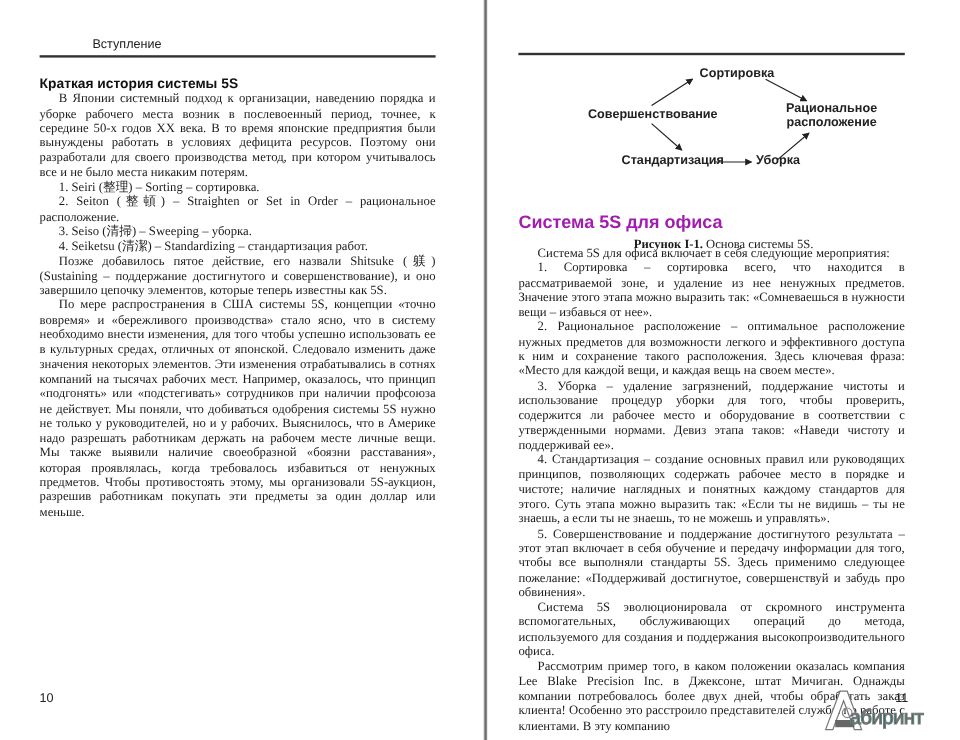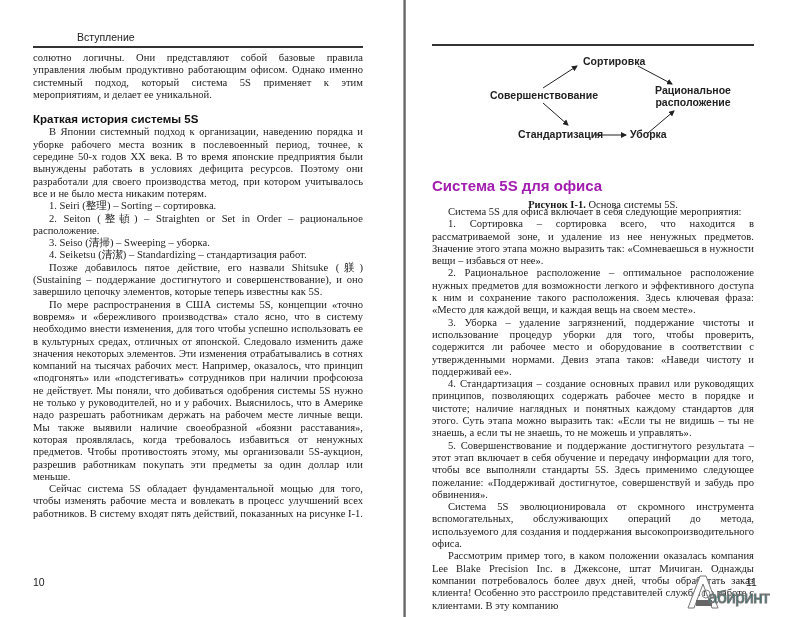--- a/index.html
+++ b/index.html
@@ -56,30 +56,28 @@
   }
 </style>
 </head>
 <body>
 
 <div class="page page-left">
   <div class="running-head">Вступление</div>
   <div class="head-rule" style="left:33px; top:46px; width:330px;"></div>
 
   <div class="text-block" id="left-text" style="left:33px; top:52px; width:330px;">
-      <p class="noindent">солютно логичны. Они представляют собой базовые правила управления любым продуктивно работающим офисом. Однако именно системный подход, который система 5S применяет к этим мероприятиям, и делает ее уникальной.</p>
       <div class="sec-head">Краткая история системы 5S</div>
       <p>В Японии системный подход к организации, наведению порядка и уборке рабочего места возник в послевоенный период, точнее, к середине 50-х годов XX века. В то время японские предприятия были вынуждены работать в условиях дефицита ресурсов. Поэтому они разработали для своего производства метод, при котором учитывалось все и не было места никаким потерям.</p>
       <p>1. Seiri (整理) – Sorting – сортировка.</p>
       <p>2. Seiton (整頓) – Straighten or Set in Order – рациональное расположение.</p>
       <p>3. Seiso (清掃) – Sweeping – уборка.</p>
       <p>4. Seiketsu (清潔) – Standardizing – стандартизация работ.</p>
       <p>Позже добавилось пятое действие, его назвали Shitsuke (躾) (Sustaining – поддержание достигнутого и совершенствование), и оно завершило цепочку элементов, которые теперь известны как 5S.</p>
       <p>По мере распространения в США системы 5S, концепции «точно вовремя» и «бережливого производства» стало ясно, что в систему необходимо внести изменения, для того чтобы успешно использовать ее в культурных средах, отличных от японской. Следовало изменить даже значения некоторых элементов. Эти изменения отрабатывались в сотнях компаний на тысячах рабочих мест. Например, оказалось, что принцип «подгонять» или «подстегивать» сотрудников при наличии профсоюза не действует. Мы поняли, что добиваться одобрения системы 5S нужно не только у руководителей, но и у рабочих. Выяснилось, что в Америке надо разрешать работникам держать на рабочем месте личные вещи. Мы также выявили наличие своеобразной «боязни расставания», которая проявлялась, когда требовалось избавиться от ненужных предметов. Чтобы противостоять этому, мы организовали 5S-аукцион, разрешив работникам покупать эти предметы за один доллар или меньше.</p>
-      <p>Сейчас система 5S обладает фундаментальной мощью для того, чтобы изменять рабочие места и вовлекать в процесс улучшений всех работников. В систему входят пять действий, показанных на рисунке I-1.</p>
     </div>
 
   <div class="page-num" style="left:33px; top:576px;">10</div>
 </div>
 
 <div class="binding"></div>
 
 <div class="page page-right">
   <div class="head-rule" style="left:26px; top:44px; width:322px;"></div>
 

